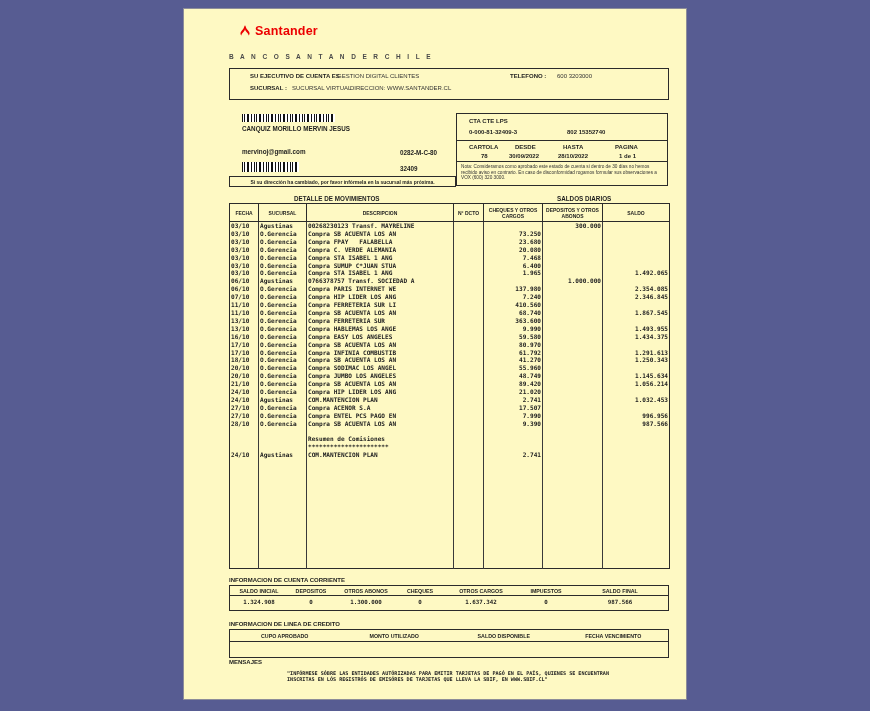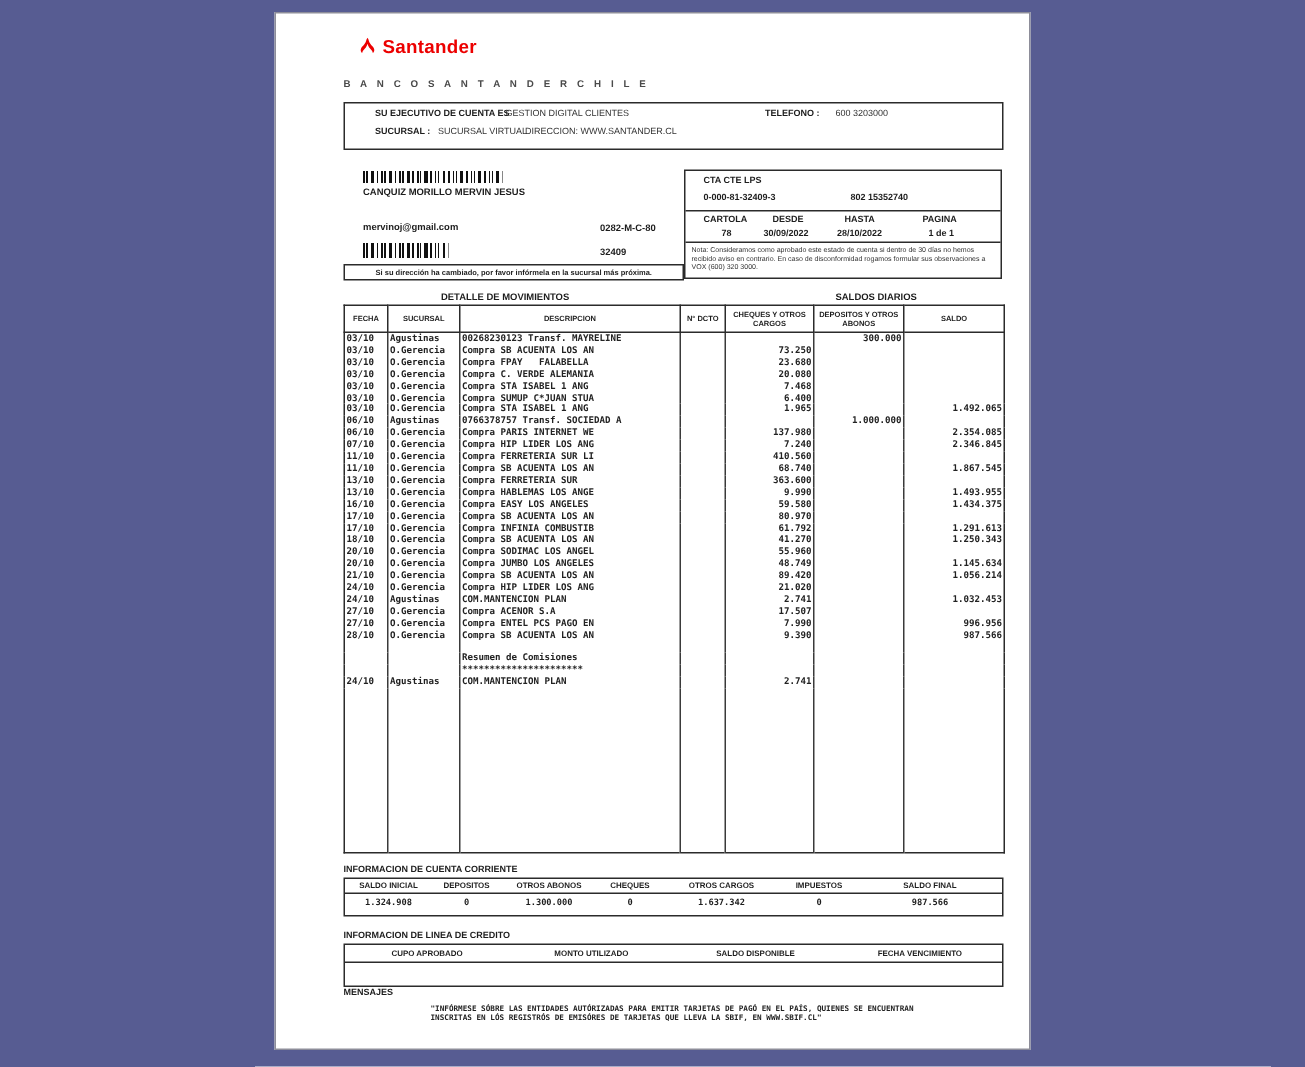--- a/index.html
+++ b/index.html
@@ -6,21 +6,21 @@
   body{
     width:870px;height:711px;
     background:#575C92;
     position:relative;
     overflow:hidden;
     font-family:"Liberation Sans",sans-serif;
     color:#1d1d1d;
   }
   .page{
     position:absolute;left:183px;top:8px;width:504px;height:692px;
-    background:#ffffff;border:1px solid #8d8d99;box-sizing:border-box;
+    background:#fef9c3;border:1px solid #8d8d99;box-sizing:border-box;
   }
   .abs{position:absolute;}
   
   .logo{left:54px;top:15px;display:flex;align-items:center;gap:3px;}
   .brand-text{color:#EC0000;font-weight:bold;font-size:12.5px;letter-spacing:.2px;}
   .bank-name{left:45px;top:44px;font-size:6.5px;font-weight:bold;letter-spacing:2.4px;color:#4a4a4a;}
   
   .exec-box{left:45px;top:59px;width:438px;height:30px;border:1px solid #2b2b2b;font-size:6px;}
   .exec-box .row{position:relative;height:14px;}
   .exec-box span{position:absolute;top:4px;white-space:nowrap;}

